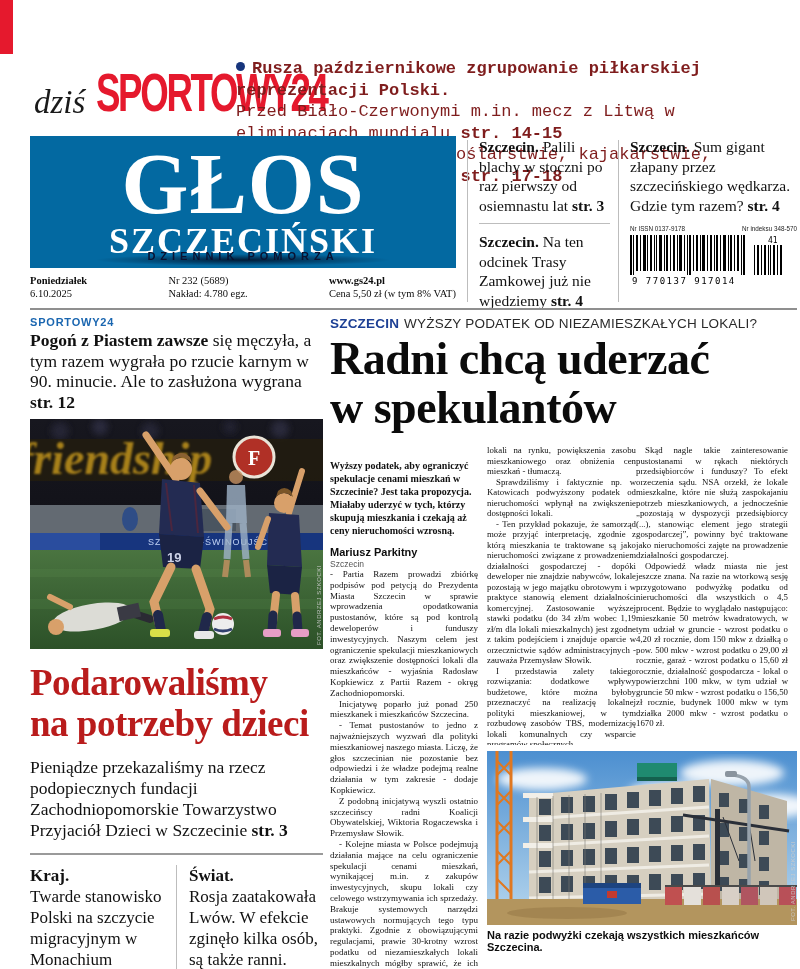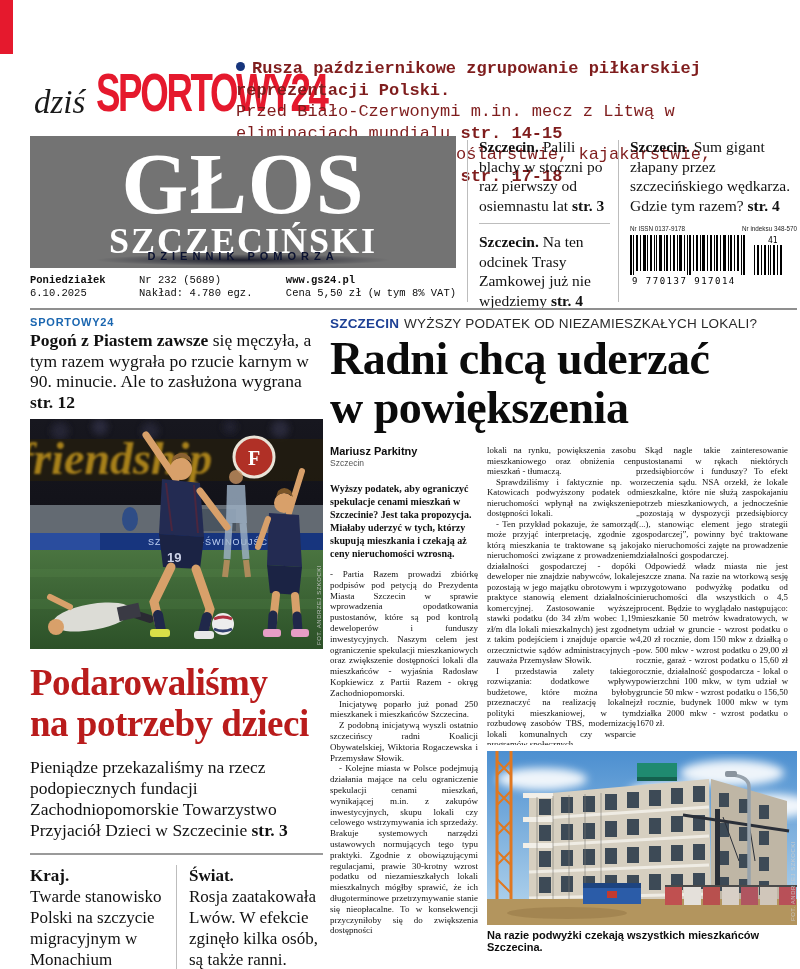--- a/index.html
+++ b/index.html
@@ -10,31 +10,31 @@
   
   #top-strip{position:absolute;left:30px;top:58px;width:742px;height:76px;}
   #dzis{position:absolute;left:4px;top:26px;font-style:italic;font-size:33px;color:#1a1a1a;}
   #sportowy-logo{position:absolute;left:66px;top:2px;font-family:"Liberation Sans",sans-serif;
        font-weight:bold;font-size:47px;color:#e5192d;letter-spacing:-3px;
        transform:scale(0.78,1.15);transform-origin:left top;white-space:nowrap;}
   #top-headlines{position:absolute;left:206px;top:0px;font-size:17px;line-height:21.5px;color:#7f1d1d;width:540px;font-family:Liberation Mono, monospace;}
   .bullet{display:inline-block;width:9px;height:9px;border-radius:50%;background:#16357c;margin-right:7px;position:relative;top:-2px;}
   .thl b{font-weight:bold;}
   
-  #masthead{position:absolute;left:30px;top:136px;width:426px;height:132px;background:#737373;
+  #masthead{position:absolute;left:30px;top:136px;width:426px;height:132px;background:#0369a1;
             text-align:center;color:#fff;overflow:hidden;}
   #m-title{font-weight:bold;font-size:86px;line-height:80px;letter-spacing:1px;margin-top:8px;}
   #m-sub{position:relative;font-family:"Liberation Sans",sans-serif;font-weight:bold;font-size:11px;
          letter-spacing:5px;color:#0a1130;margin-top:-9px;z-index:2;}
   #m-sub:before{content:"";position:absolute;left:15%;right:15%;top:4px;height:12px;z-index:-1;
          background:radial-gradient(ellipse at center,rgba(0,2,20,0.75) 0%,rgba(0,2,20,0) 70%);}
   #m-bottom{font-weight:bold;font-size:36px;line-height:36px;letter-spacing:2px;margin-top:-1px;}
   
   #info-row{position:absolute;left:30px;top:274px;width:426px;display:flex;justify-content:space-between;
-            font-family:Liberation Mono, monospace;font-size:10.5px;line-height:13px;color:#0d0d0d;}
+            font-family:Liberation Serif, serif;font-size:10.5px;line-height:13px;color:#0d0d0d;}
   #info-row .g3{text-align:left;}
   #info-row .b{font-weight:bold;}
   
   .vrule{position:absolute;top:140px;width:1px;height:162px;background:#bdbdbd;}
   #vrule-a{left:467px;} #vrule-b{left:618px;}
   #briefs-a{position:absolute;left:479px;top:137px;width:131px;}
   #briefs-b{position:absolute;left:630px;top:137px;width:167px;}
   .brief{font-size:15.5px;line-height:19.5px;margin:0;}
   .brief .btag{font-weight:bold;}
   .brief b{font-weight:bold;}
@@ -311,32 +311,33 @@
       </div>
     </div>
   </div>
 
   <div id="main-right">
     <div id="m-kicker">
       <span class="city">SZCZECIN</span><span>WYŻSZY PODATEK OD NIEZAMIESZKAŁYCH LOKALI?</span>
     </div>
     <div id="m-headline">
       <div>Radni chcą uderzać</div>
-      <div>w powiększenia</div>
+      <div>w spekulantów</div>
     </div>
 
     <div id="article-body">
       <div class="acol" id="col1">
+        <div id="lead">Wyższy podatek, aby ograniczyć spekulacje cenami mieszkań w Szczecinie? Jest taka propozycja. Miałaby uderzyć w tych, którzy skupują mieszkania i czekają aż ceny nieruchomości wzrosną.</div>
         <div id="byline">
           <div class="name">Mariusz Parkitny</div>
           <div class="city">Szczecin</div>
         </div>
-        <div id="lead">Wyższy podatek, aby ograniczyć spekulacje cenami mieszkań w Szczecinie? Jest taka propozycja. Miałaby uderzyć w tych, którzy skupują mieszkania i czekają aż ceny nieruchomości wzrosną.</div>
         <p class="noind">- Partia Razem prowadzi zbiórkę podpisów pod petycją do Prezydenta Miasta Szczecin w sprawie wprowadzenia opodatkowania pustostanów, które są pod kontrolą deweloperów i funduszy inwestycyjnych. Naszym celem jest ograniczenie spekulacji mieszkaniowych oraz zwiększenie dostępności lokali dla mieszkańców - wyjaśnia Radosław Kopkiewicz z Partii Razem - okręg Zachodniopomorski.</p>
         <p>Inicjatywę poparło już ponad 250 mieszkanek i mieszkańców Szczecina.</p>
+        <p>- Temat pustostanów to jedno z najważniejszych wyzwań dla polityki mieszkaniowej naszego miasta. Liczę, że głos szczecinian nie pozostanie bez odpowiedzi i że władze podejmą realne działania w tym zakresie - dodaje Kopkiewicz.</p>
         <p>Z podobną inicjatywą wyszli ostatnio szczecińscy radni Koalicji Obywatelskiej, Wiktoria Rogaczewska i Przemysław Słowik.</p>
         <p>- Kolejne miasta w Polsce podejmują działania mające na celu ograniczenie spekulacji cenami mieszkań, wynikającej m.in. z zakupów inwestycyjnych, skupu lokali czy celowego wstrzymywania ich sprzedaży. Brakuje systemowych narzędzi ustawowych normujących tego typu praktyki. Zgodnie z obowiązującymi regulacjami, prawie 30-krotny wzrost podatku od niezamieszkałych lokali mieszkalnych mógłby sprawić, że ich długoterminowe przetrzymywanie stanie się nieopłacalne. To w konsekwencji przyczyniłoby się do zwiększenia dostępności</p>
       </div>
 
       <div id="right-wrap">
         <div id="cols23">
           <div class="acol" id="col2">
             <p class="noind">lokali na rynku, powiększenia zasobu mieszkaniowego oraz obniżenia cen mieszkań - tłumaczą.</p>
             <p>Sprawdziliśmy i faktycznie np. w Katowicach podwyższony podatek od nieruchomości wpłynął na zwiększenie dostępności lokali.</p>
             <p>- Ten przykład pokazuje, że samorząd może przyjąć interpretację, zgodnie z którą mieszkania te traktowane są jako nieruchomości związane z prowadzeniem działalności gospodarczej - dopóki deweloper nie znajdzie nabywców, lokale pozostają w jego majątku obrotowym i w praktyce stanowią element działalności komercyjnej. Zastosowanie wyższej stawki podatku (do 34 zł/m wobec 1,19 zł/m dla lokali mieszkalnych) jest zgodne z takim podejściem i znajduje oparcie w orzecznictwie sądów administracyjnych - zauważa Przemysław Słowik.</p>

